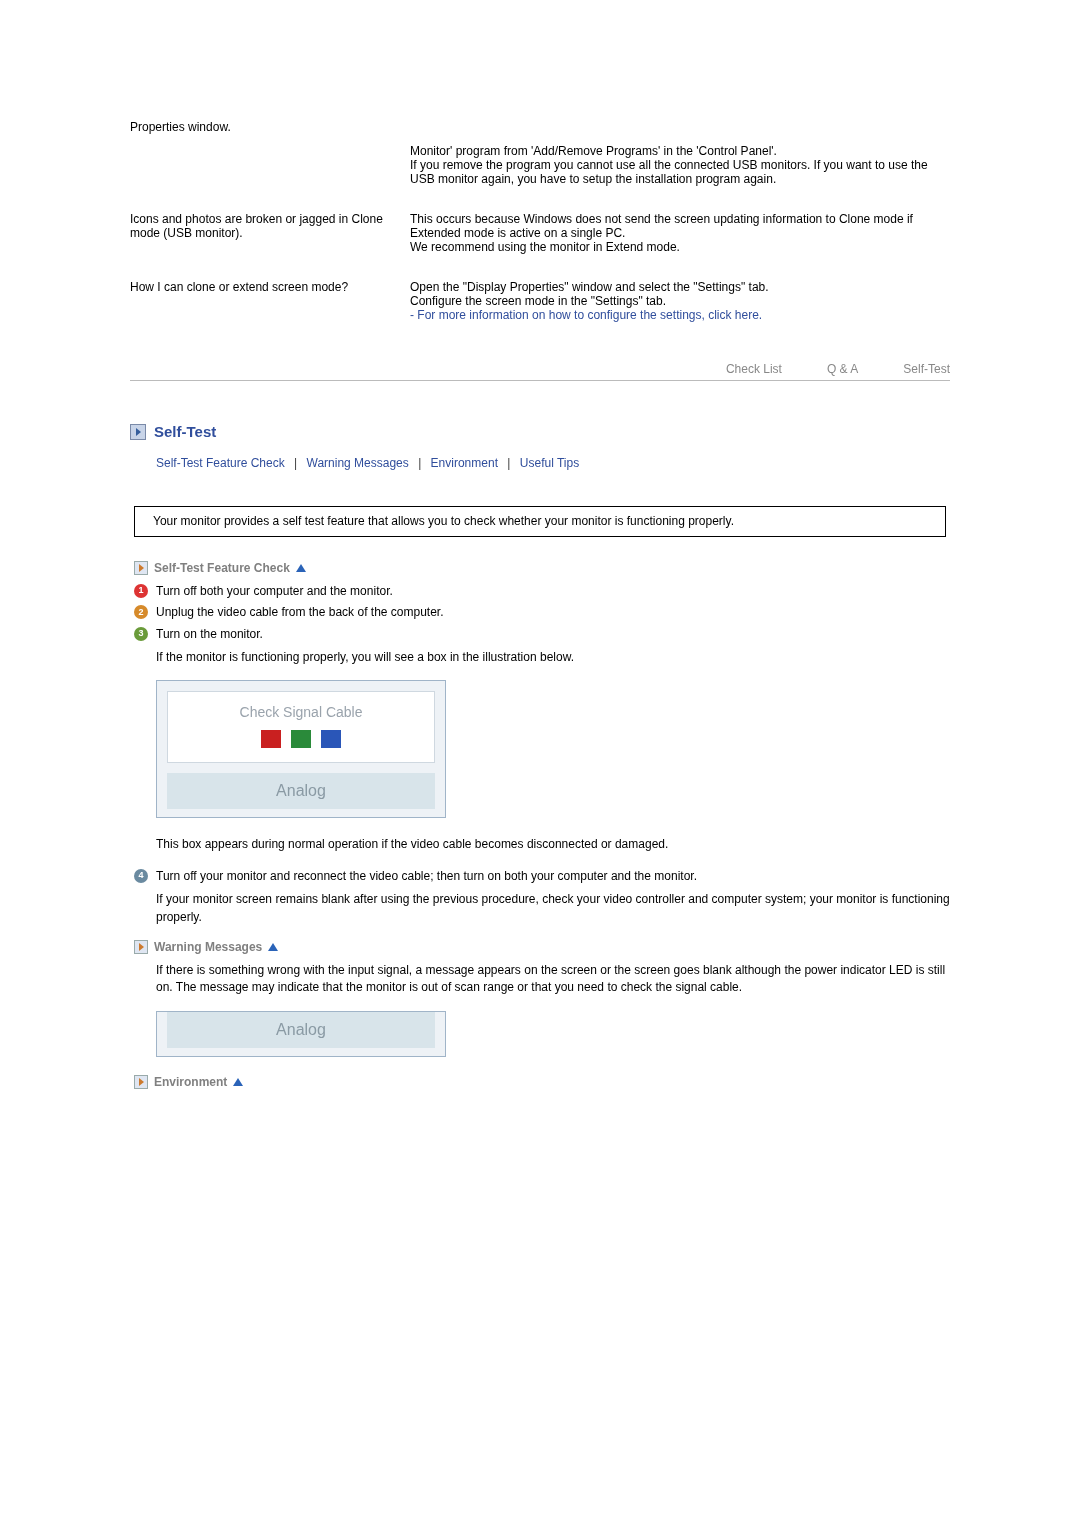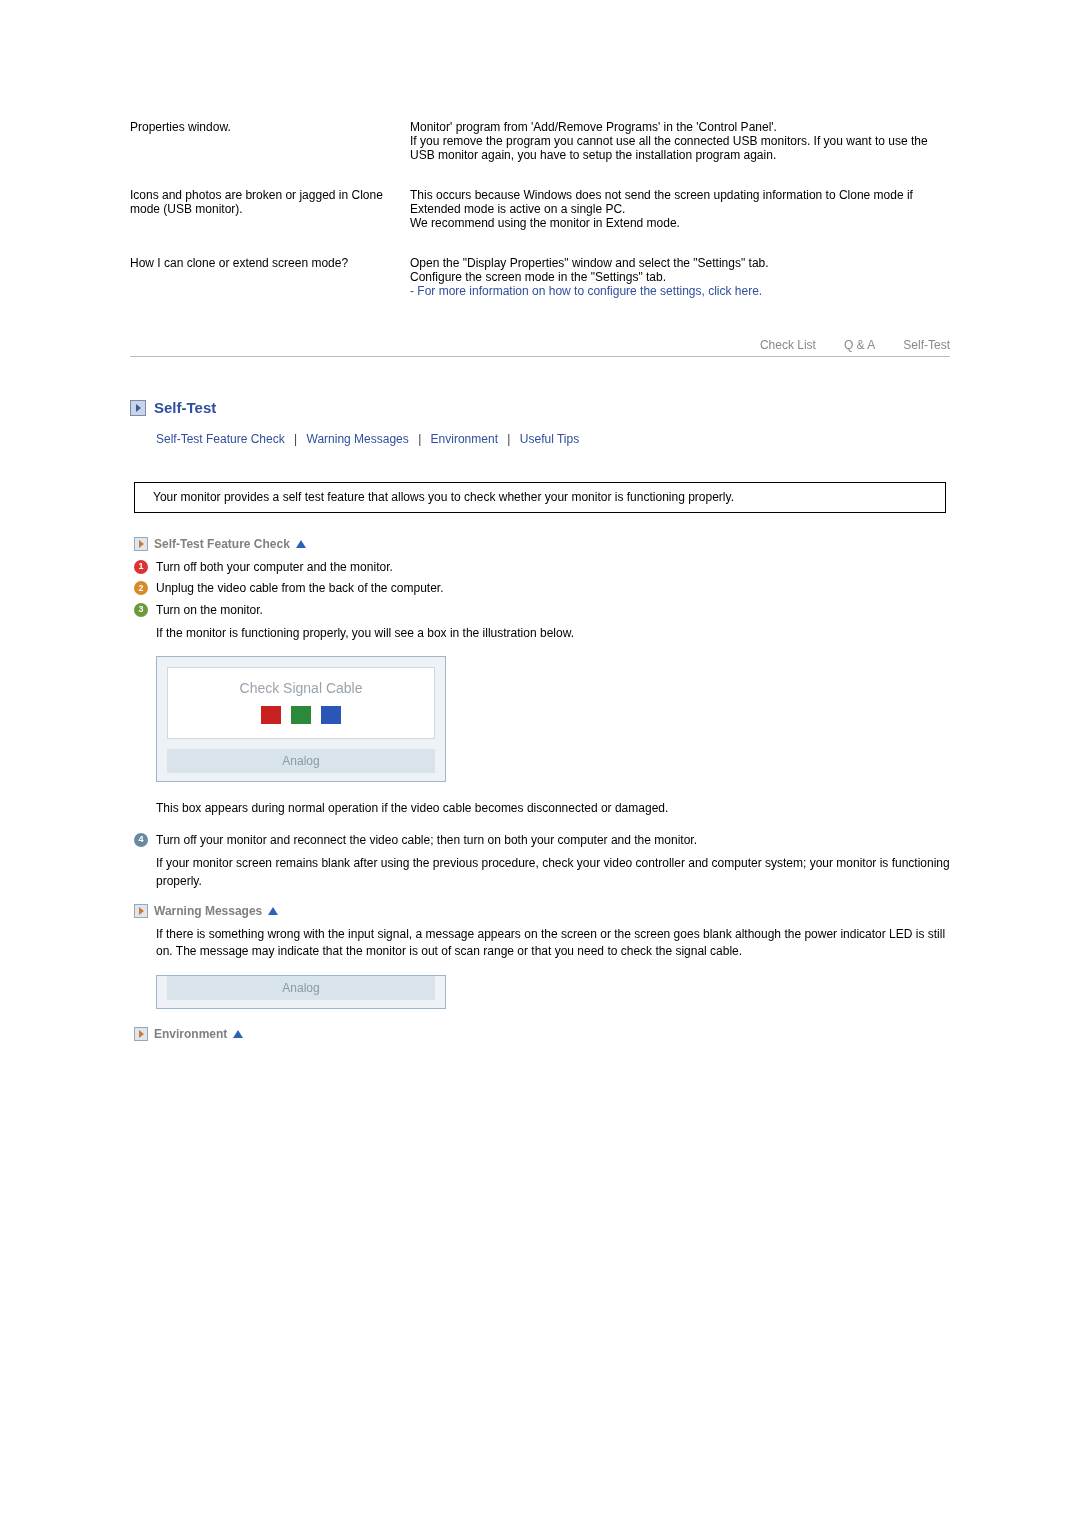--- a/index.html
+++ b/index.html
@@ -2,21 +2,21 @@
 <html><head>
 <meta charset="utf-8">
 <style>
   html,body{margin:0;padding:0;background:#fff;}
   body{font-family:Arial,Helvetica,sans-serif;font-size:12px;color:#000;}
   .page{width:1080px;margin:0 auto;padding:120px 130px 120px 130px;box-sizing:border-box;}
   .faq-row{display:flex;align-items:flex-start;margin-bottom:26px;}
   .faq-q{width:280px;flex:0 0 280px;color:#000;}
   .faq-a{flex:1;color:#000;}
   .blue-link{color:#304e9c;}
-  .tabbar{display:flex;justify-content:flex-end;gap:28px;margin-top:40px;border-bottom:1px solid #bbb;padding-bottom:4px;}
+  .tabbar{display:flex;justify-content:flex-end;gap:45px;margin-top:40px;border-bottom:1px solid #bbb;padding-bottom:4px;}
   .tabbar span{color:#888;font-size:12px;}
   .section-hdr{display:flex;align-items:center;margin-top:42px;margin-bottom:16px;}
   .sq-icon{width:14px;height:14px;background:#c8d4e8;border:1px solid #7a8aa8;margin-right:8px;display:flex;align-items:center;justify-content:center;}
   .sq-icon::after{content:"";width:0;height:0;border-left:5px solid #355e9c;border-top:4px solid transparent;border-bottom:4px solid transparent;}
   .section-title{color:#304e9c;font-weight:bold;font-size:15px;}
   .anchors{margin-left:26px;margin-bottom:36px;}
   .anchors a{color:#304e9c;font-size:12px;text-decoration:none;}
   .anchors span.sep{color:#404040;margin:0 6px;}
   .infobox{border:1px solid #000;padding:6px 18px;margin:0 4px 24px 4px;box-sizing:border-box;line-height:1.4;}
   .subhdr{display:flex;align-items:center;margin:10px 0 8px 4px;}
@@ -32,35 +32,35 @@
   .step-body{flex:1;}
   .indent-p{margin:6px 0 14px 26px;line-height:1.45;}
   .sig-box{width:288px;margin:14px 0 18px 26px;border:1px solid #a0b4c8;background:#eef2f6;}
   .sig-inner{margin:10px;background:#fff;border:1px solid #cfd8e0;padding:12px 8px 8px;}
   .sig-title{text-align:center;color:#9aa3ac;font-size:14px;margin-bottom:10px;}
   .sig-squares{display:flex;justify-content:center;gap:10px;margin-bottom:6px;}
   .sig-sq{width:20px;height:18px;}
   .sig-sq.r{background:#c92020;}
   .sig-sq.g{background:#2a8a3a;}
   .sig-sq.b{background:#2a56b8;}
-  .sig-strip{margin:0 10px 8px 10px;height:24px;background:#d8e4ea;color:#8a9aa4;font-size:12px;display:flex;align-items:center;justify-content:center;}
+  .sig-strip{margin:0 10px 8px 10px;height:36px;background:#d8e4ea;color:#8a9aa4;font-size:16px;display:flex;align-items:center;justify-content:center;}
   .sig2 .sig-title{font-size:13px;}
   .sig-sub{text-align:center;color:#9aa3ac;font-size:11px;}
   .sig-res{text-align:center;color:#9aa3ac;font-size:11px;margin-top:2px;margin-bottom:6px;}
   .sig-count{width:52px;height:22px;border:1px solid #b0bcc4;background:#f6f8fa;margin:2px auto 4px auto;display:flex;align-items:center;justify-content:center;color:#9aa3ac;font-size:11px;}
   .para{margin:6px 0 10px 26px;line-height:1.45;}
 </style>
 </head>
 <body>
 
 <div class="page">
 
   <div class="faq-row">
     <div class="faq-q">Properties window.</div>
-    <div class="faq-a" style="white-space:pre-line;">Monitor' program from 'Add/Remove Programs' in the 'Control Panel'.
+    <div class="faq-a" style="white-space:pre-line;margin-top:24px;">Monitor' program from 'Add/Remove Programs' in the 'Control Panel'.
 If you remove the program you cannot use all the connected USB monitors. If you want to use the USB monitor again, you have to setup the installation program again.</div>
   </div>
 
   <div class="faq-row">
     <div class="faq-q">Icons and photos are broken or jagged in Clone mode (USB monitor).</div>
     <div class="faq-a" style="white-space:pre-line;">This occurs because Windows does not send the screen updating information to Clone mode if Extended mode is active on a single PC.
 We recommend using the monitor in Extend mode.</div>
   </div>
 
   <div class="faq-row">

